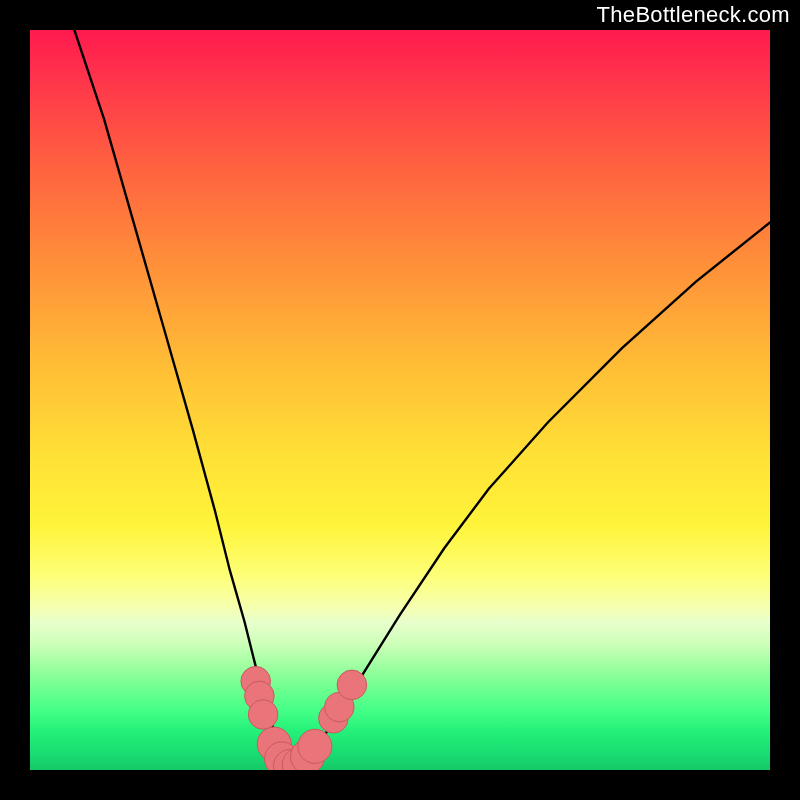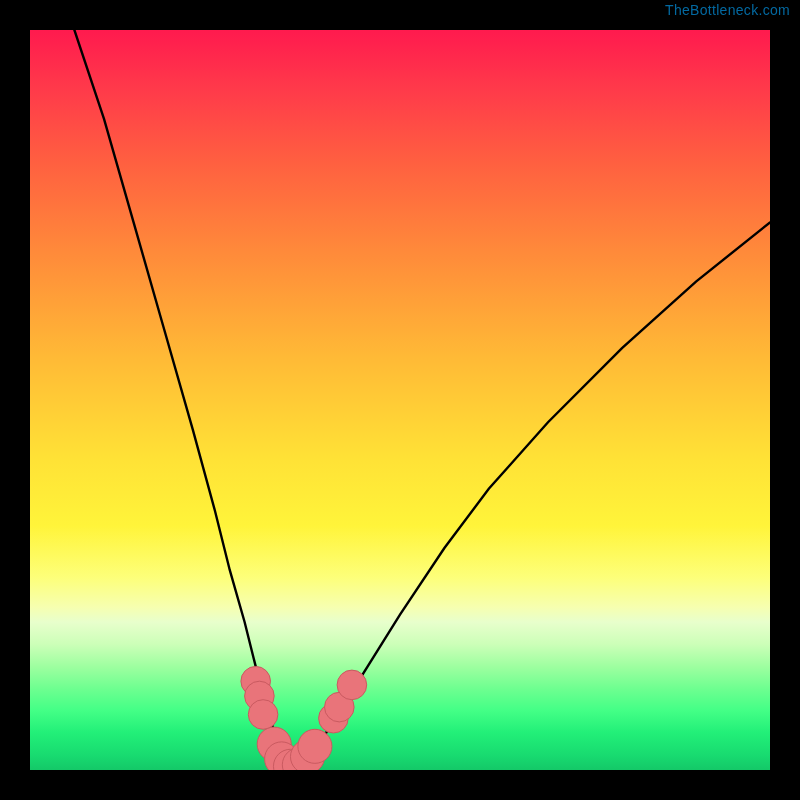--- a/index.html
+++ b/index.html
@@ -44,22 +44,22 @@
       #43ff86 92%,
       #22ef78 95%,
       #18db70 98%,
       #14c868 100%
     );
   }
   .watermark {
     position: absolute;
     top: 2px;
     right: 10px;
-    color: #0369a1;
-    font-size: 14px;
+    color: #ffffff;
+    font-size: 22px;
     font-weight: 500;
     letter-spacing: 0.3px;
     user-select: none;
     margin-left: 26px;
   }
   svg.curve {
     position: absolute;
     top: 0;
     left: 0;
     width: 740px;

